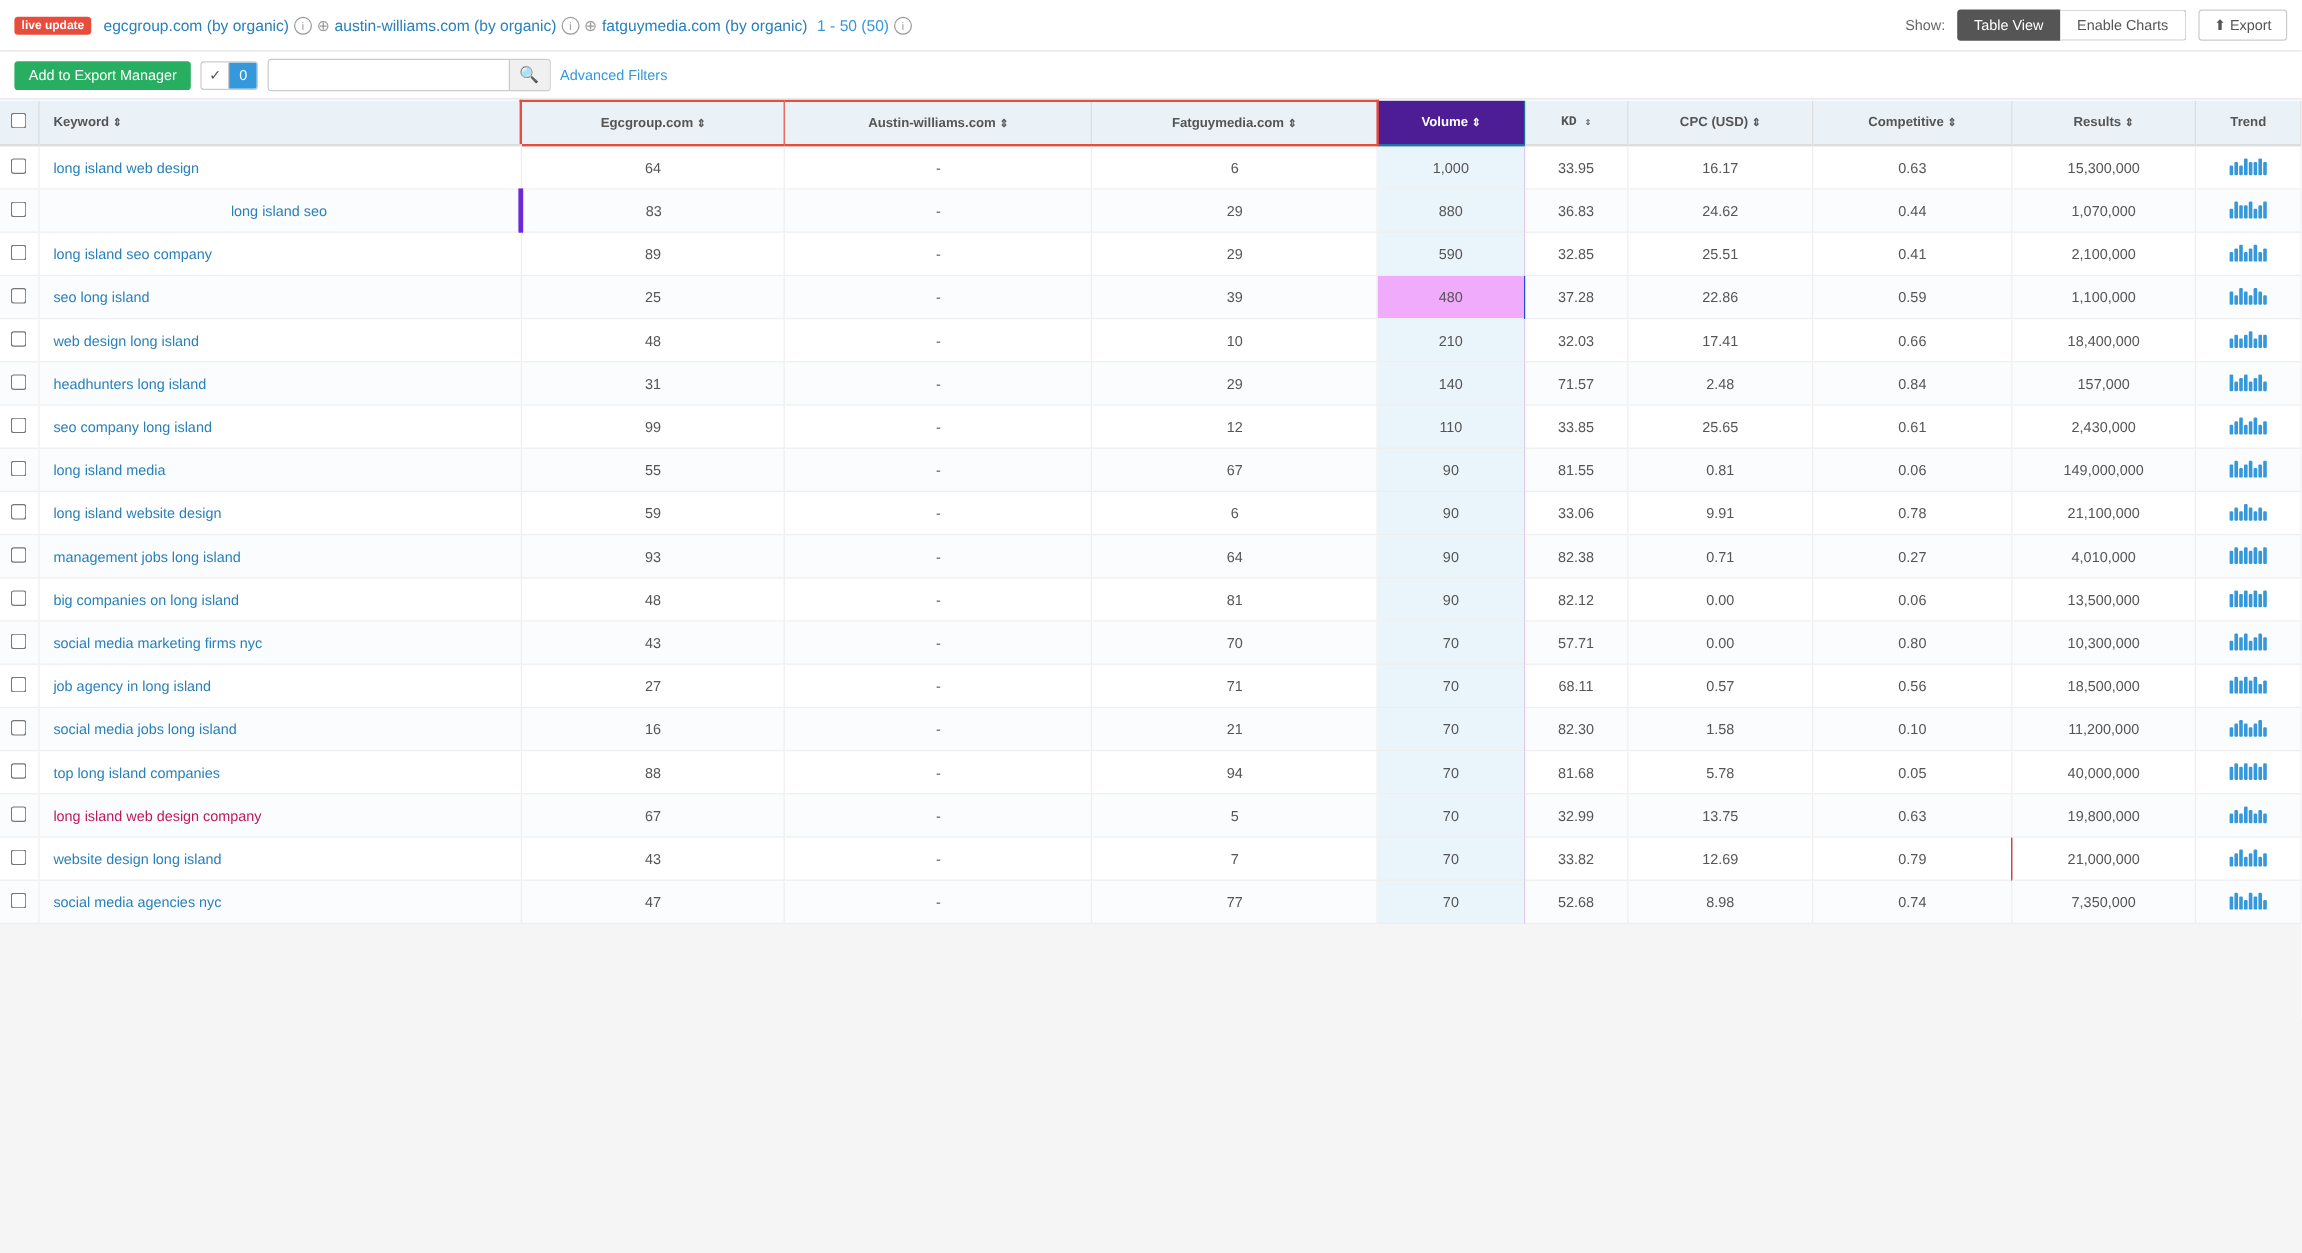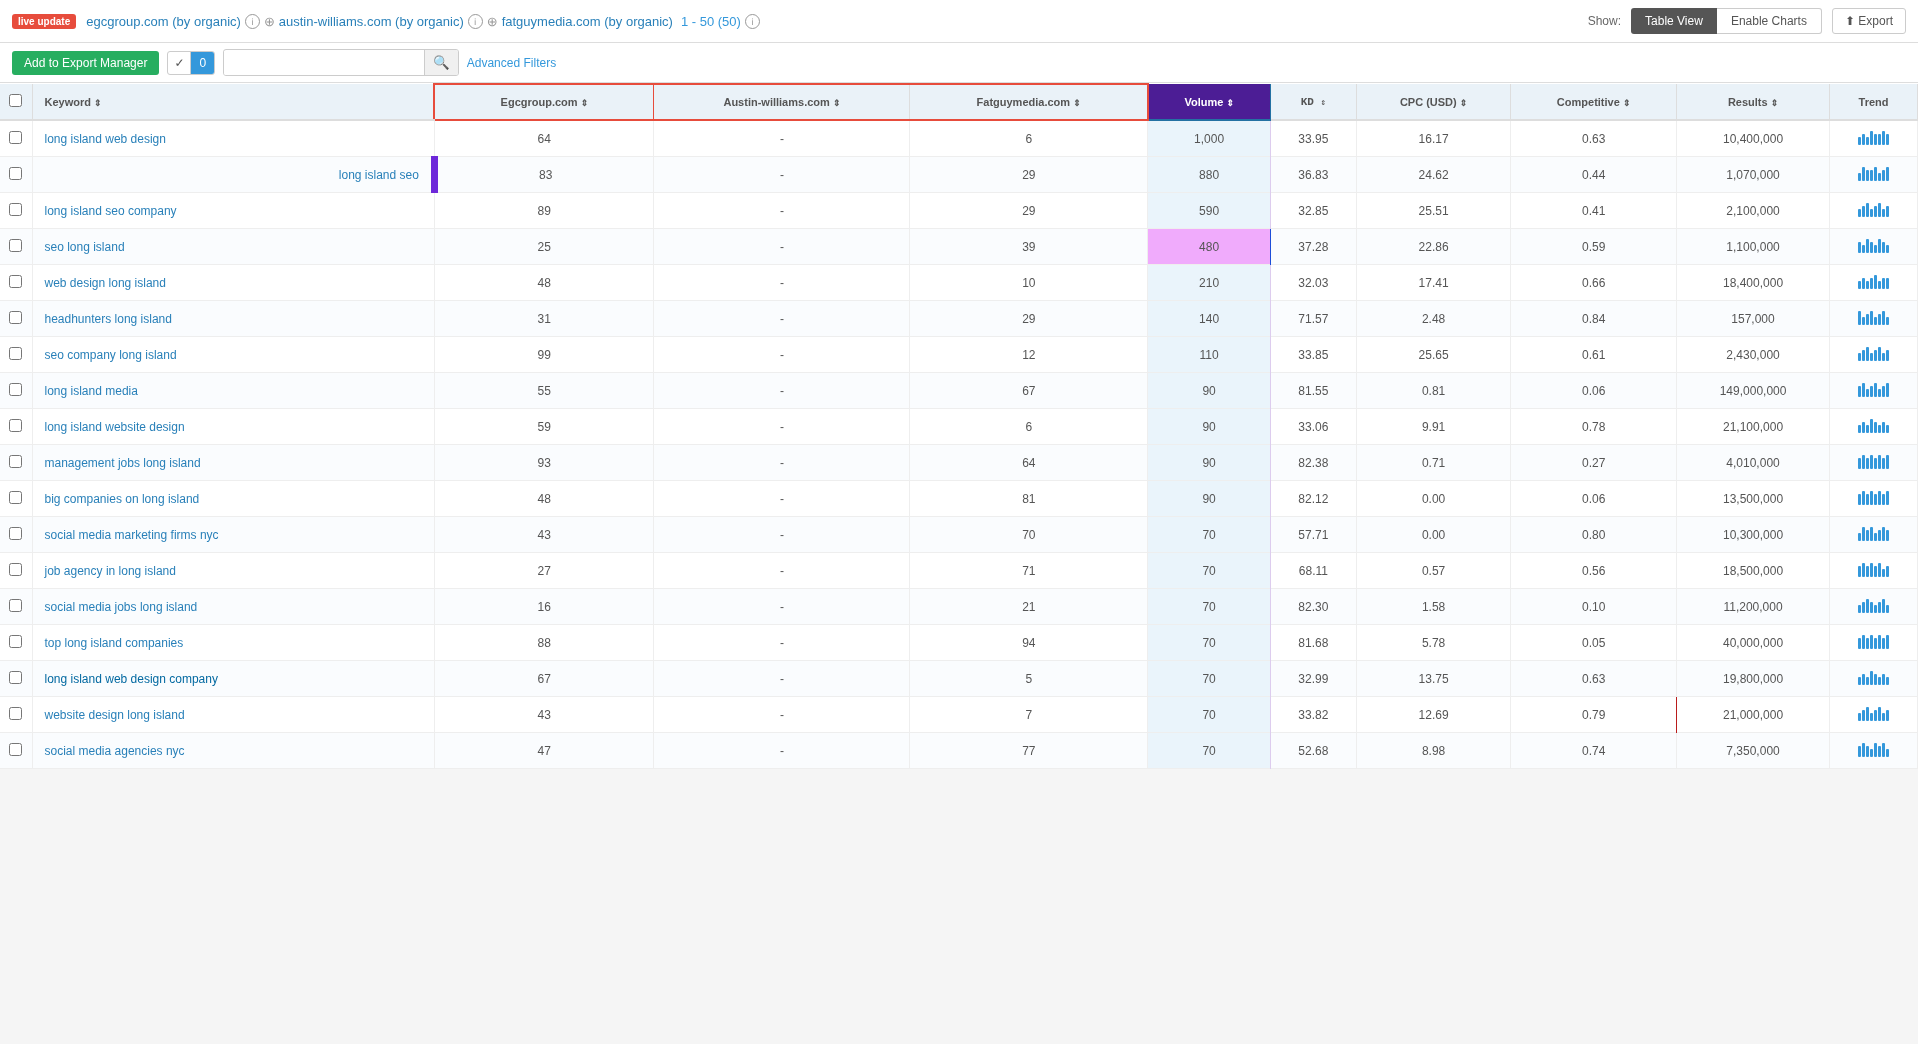--- a/index.html
+++ b/index.html
@@ -106,39 +106,39 @@
     <td style="text-align:left;padding:8px 12px;border-right:1px solid #eee;">
       <a style="color:#2980b9;text-decoration:none;" href="#">long island web design</a>
     </td>
     <td style="text-align:center;padding:8px;border-right:1px solid #eee;color:#555;">64</td>
     <td style="text-align:center;padding:8px;border-right:1px solid #eee;color:#555;">-</td>
     <td style="text-align:center;padding:8px;border-right:1px solid #eee;color:#555;">6</td>
     <td style="text-align:center;padding:8px;border-right:1px solid #dce;color:#555;background:#eaf4fb;">1,000</td>
     <td style="text-align:center;padding:8px;border-right:1px solid #eee;color:#555;">33.95</td>
     <td style="text-align:center;padding:8px;border-right:1px solid #eee;color:#555;">16.17</td>
     <td style="text-align:center;padding:8px;border-right:1px solid #eee;color:#555;">0.63</td>
-    <td style="text-align:center;padding:8px;border-right:1px solid #eee;color:#555;">10,400,000</td>
-    <td style="text-align:center;padding:8px;">
-      <span style="display:inline-flex;align-items:flex-end;gap:1px;height:16px;">
-              <span style="display:inline-block;width:3px;height:8px;background:#3498db;border-radius:1px;vertical-align:bottom;"></span>
-              <span style="display:inline-block;width:3px;height:11px;background:#3498db;border-radius:1px;vertical-align:bottom;"></span>
-              <span style="display:inline-block;width:3px;height:8px;background:#3498db;border-radius:1px;vertical-align:bottom;"></span>
-              <span style="display:inline-block;width:3px;height:14px;background:#3498db;border-radius:1px;vertical-align:bottom;"></span>
-              <span style="display:inline-block;width:3px;height:11px;background:#3498db;border-radius:1px;vertical-align:bottom;"></span>
-              <span style="display:inline-block;width:3px;height:11px;background:#3498db;border-radius:1px;vertical-align:bottom;"></span>
-              <span style="display:inline-block;width:3px;height:14px;background:#3498db;border-radius:1px;vertical-align:bottom;"></span>
-              <span style="display:inline-block;width:3px;height:11px;background:#3498db;border-radius:1px;vertical-align:bottom;"></span>
-            </span>
-    </td>
-  </tr>
-        <tr style="border-bottom: 1px solid rgb(238, 238, 238); background: rgb(250, 252, 254);">
-    <td style="width:32px;text-align:center;border-right:1px solid #eee;padding:8px 6px;">
-      <input type="checkbox" style="">
-    </td>
-    <td style="text-align:right;padding:8px 12px;border-right:7px solid #6d28d9;">
+    <td style="text-align:center;padding:8px;border-right:1px solid #eee;color:#555;">15,300,000</td>
+    <td style="text-align:center;padding:8px;">
+      <span style="display:inline-flex;align-items:flex-end;gap:1px;height:16px;">
+              <span style="display:inline-block;width:3px;height:8px;background:#3498db;border-radius:1px;vertical-align:bottom;"></span>
+              <span style="display:inline-block;width:3px;height:11px;background:#3498db;border-radius:1px;vertical-align:bottom;"></span>
+              <span style="display:inline-block;width:3px;height:8px;background:#3498db;border-radius:1px;vertical-align:bottom;"></span>
+              <span style="display:inline-block;width:3px;height:14px;background:#3498db;border-radius:1px;vertical-align:bottom;"></span>
+              <span style="display:inline-block;width:3px;height:11px;background:#3498db;border-radius:1px;vertical-align:bottom;"></span>
+              <span style="display:inline-block;width:3px;height:11px;background:#3498db;border-radius:1px;vertical-align:bottom;"></span>
+              <span style="display:inline-block;width:3px;height:14px;background:#3498db;border-radius:1px;vertical-align:bottom;"></span>
+              <span style="display:inline-block;width:3px;height:11px;background:#3498db;border-radius:1px;vertical-align:bottom;"></span>
+            </span>
+    </td>
+  </tr>
+        <tr style="border-bottom: 1px solid rgb(238, 238, 238); background: rgb(250, 252, 254);">
+    <td style="width:32px;text-align:center;border-right:1px solid #eee;padding:8px 6px;">
+      <input type="checkbox" style="">
+    </td>
+    <td style="text-align:center;padding:8px 12px;border-right:4px solid #6d28d9;">
       <a style="color:#2980b9;text-decoration:none;" href="#">long island seo</a>
     </td>
     <td style="text-align:center;padding:8px;border-right:1px solid #eee;color:#555;">83</td>
     <td style="text-align:center;padding:8px;border-right:1px solid #eee;color:#555;">-</td>
     <td style="text-align:center;padding:8px;border-right:1px solid #eee;color:#555;">29</td>
     <td style="text-align:center;padding:8px;border-right:1px solid #dce;color:#555;background:#eaf4fb;">880</td>
     <td style="text-align:center;padding:8px;border-right:1px solid #eee;color:#555;">36.83</td>
     <td style="text-align:center;padding:8px;border-right:1px solid #eee;color:#555;">24.62</td>
     <td style="text-align:center;padding:8px;border-right:1px solid #eee;color:#555;">0.44</td>
     <td style="text-align:center;padding:8px;border-right:1px solid #eee;color:#555;">1,070,000</td>
@@ -517,21 +517,21 @@
               <span style="display:inline-block;width:3px;height:11px;background:#3498db;border-radius:1px;vertical-align:bottom;"></span>
               <span style="display:inline-block;width:3px;height:14px;background:#3498db;border-radius:1px;vertical-align:bottom;"></span>
             </span>
     </td>
   </tr>
         <tr style="border-bottom: 1px solid rgb(238, 238, 238); background: rgb(250, 252, 254);">
     <td style="width:32px;text-align:center;border-right:1px solid #eee;padding:8px 6px;">
       <input type="checkbox" style="">
     </td>
     <td style="text-align:left;padding:8px 12px;border-right:1px solid #eee;">
-      <a style="color:#0369a1;text-decoration:none;" href="#">long island web design company</a>
+      <a style="color:#be185d;text-decoration:none;" href="#">long island web design company</a>
     </td>
     <td style="text-align:center;padding:8px;border-right:1px solid #eee;color:#555;">67</td>
     <td style="text-align:center;padding:8px;border-right:1px solid #eee;color:#555;">-</td>
     <td style="text-align:center;padding:8px;border-right:1px solid #eee;color:#555;">5</td>
     <td style="text-align:center;padding:8px;border-right:1px solid #dce;color:#555;background:#eaf4fb;">70</td>
     <td style="text-align:center;padding:8px;border-right:1px solid #eee;color:#555;">32.99</td>
     <td style="text-align:center;padding:8px;border-right:1px solid #eee;color:#555;">13.75</td>
     <td style="text-align:center;padding:8px;border-right:1px solid #eee;color:#555;">0.63</td>
     <td style="text-align:center;padding:8px;border-right:1px solid #eee;color:#555;">19,800,000</td>
     <td style="text-align:center;padding:8px;">

